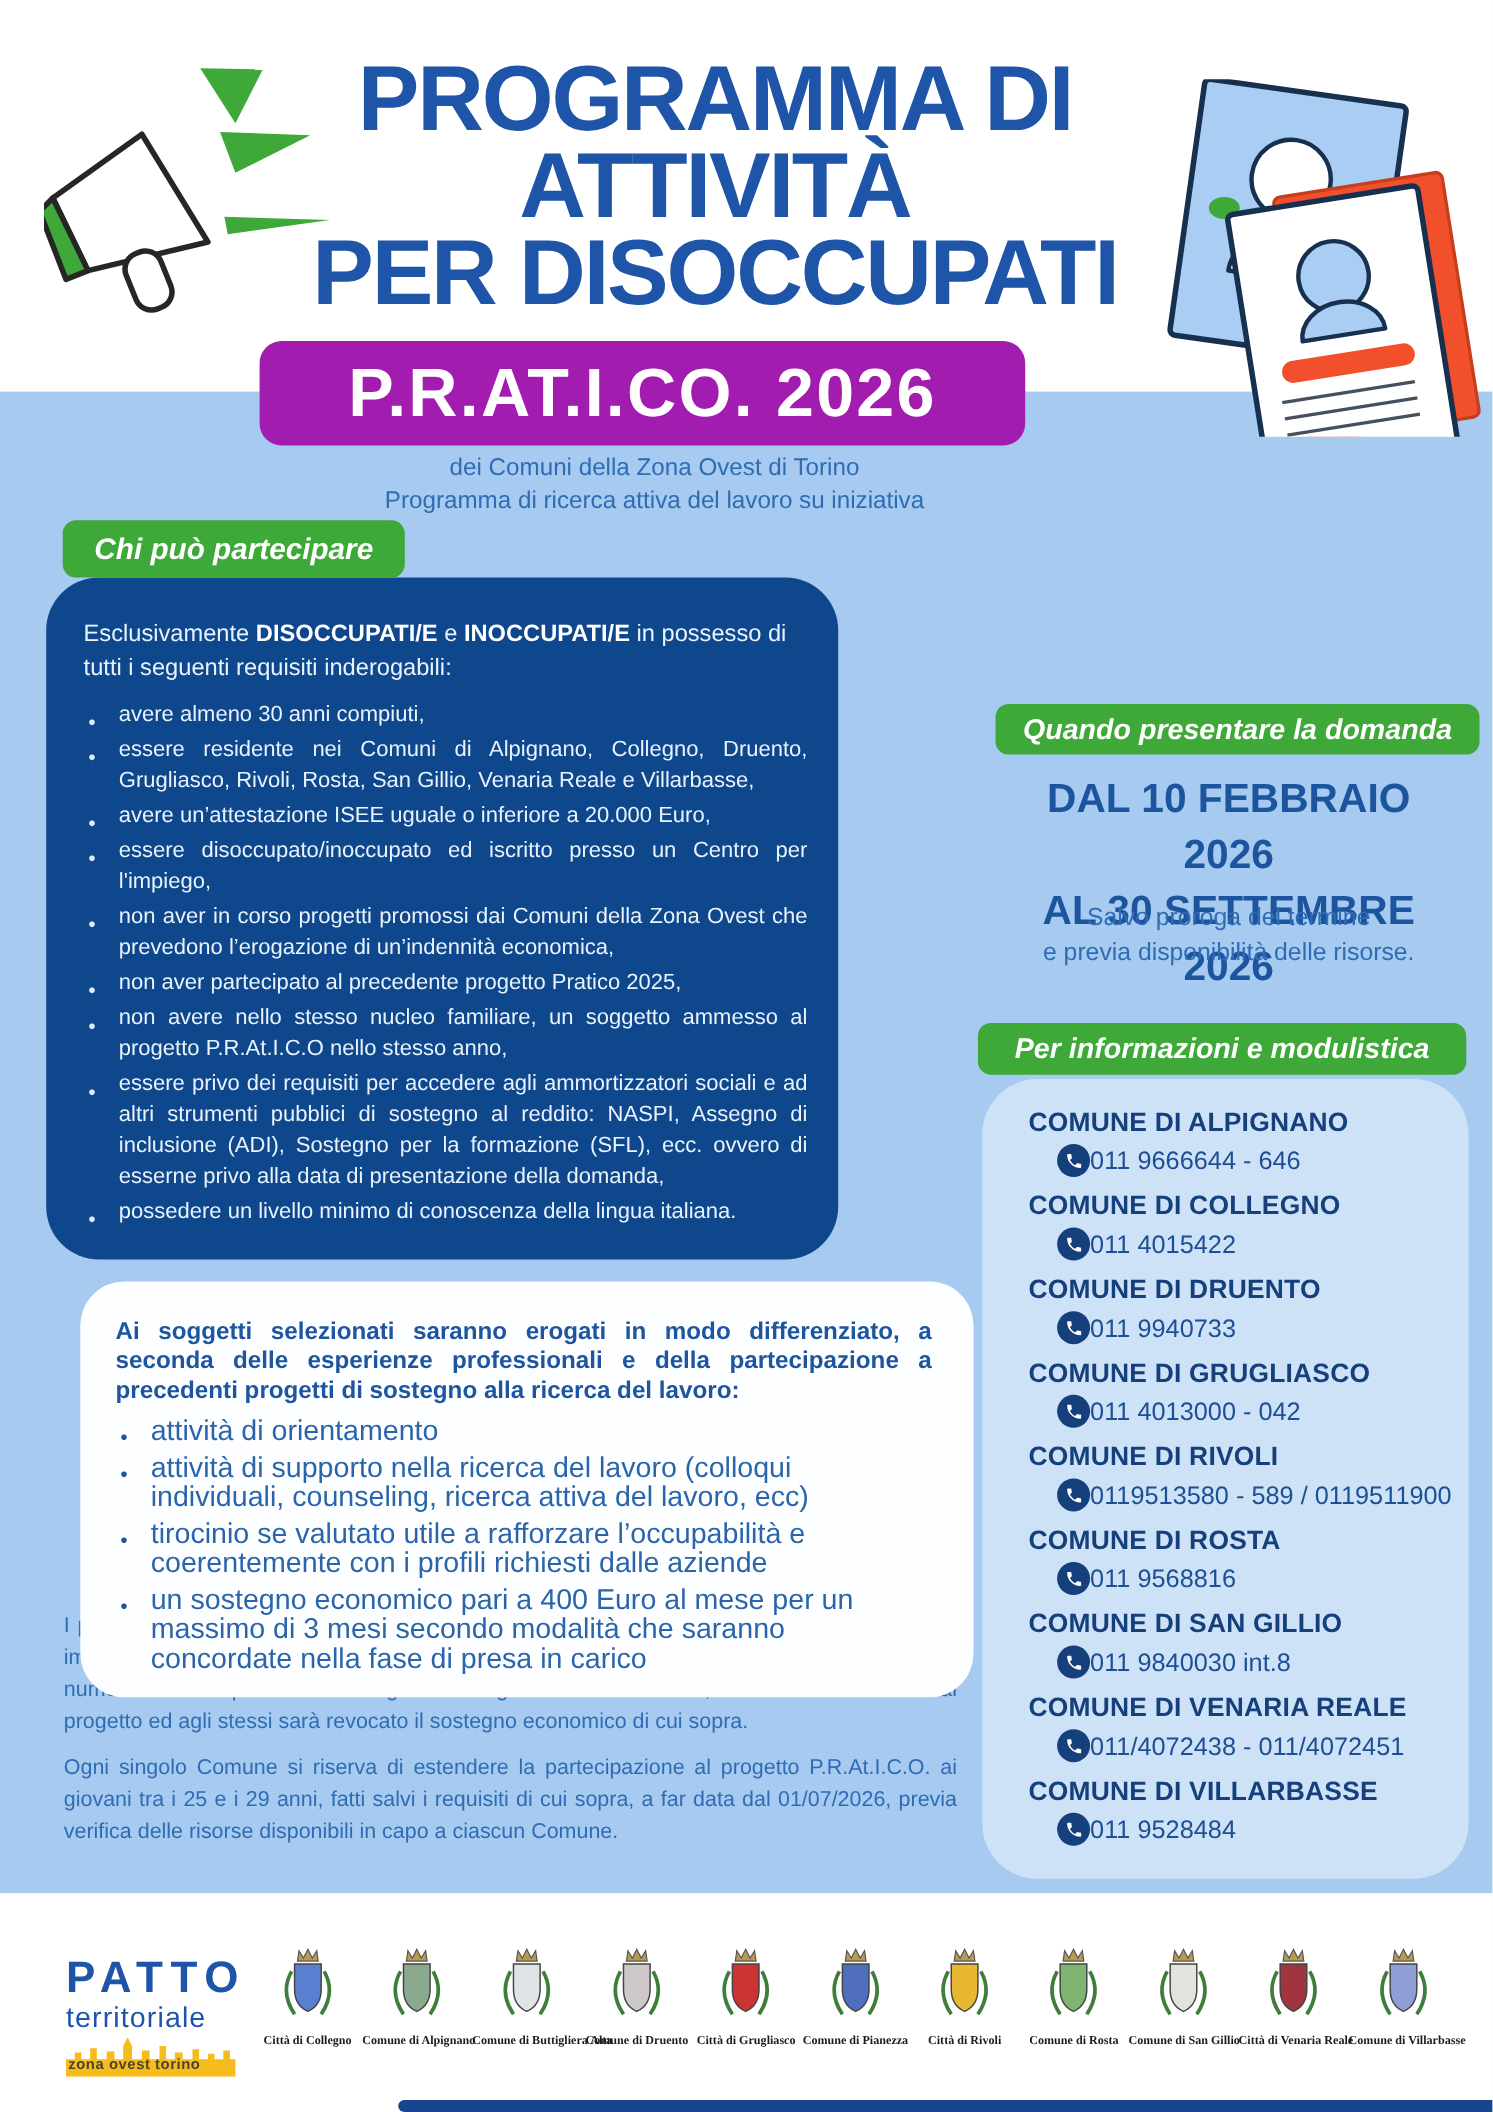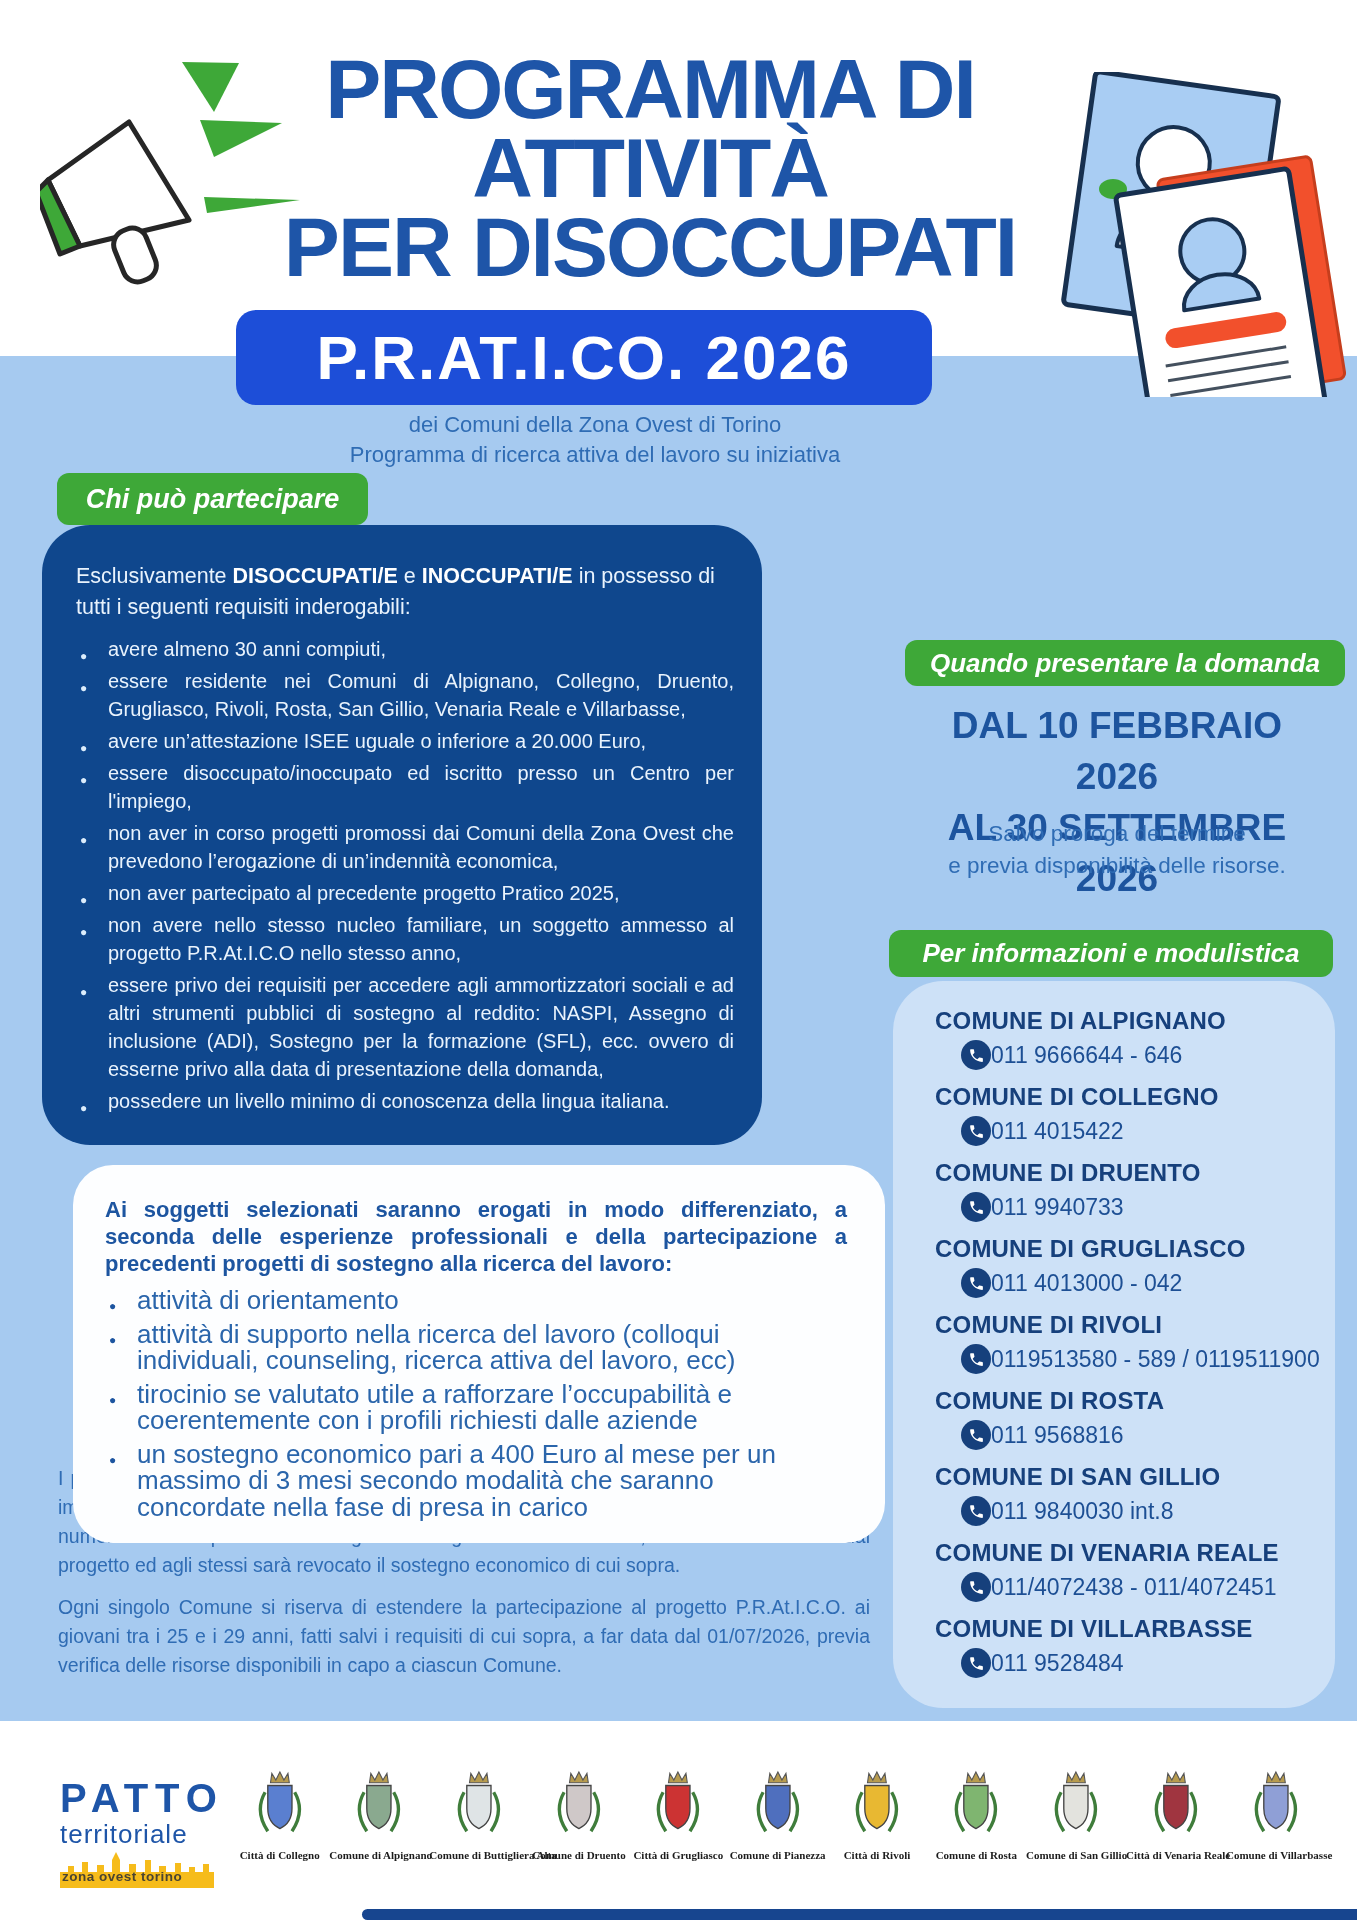--- a/index.html
+++ b/index.html
@@ -3,21 +3,21 @@
 <meta charset="utf-8">
 <style>
   html,body { margin:0; padding:0; background:#fff; }
   .page { position:relative; width:1357px; height:1920px; background:#ffffff; overflow:hidden;
           font-family:"Liberation Sans", sans-serif; }
   .bg-blue { position:absolute; left:0; top:356px; width:1357px; height:1365px; background:#a6caf0; }
 
   
   .title { position:absolute; left:230px; top:50px; width:840px; text-align:center;
            color:#1e55a8; font-weight:700; font-size:84px; line-height:79px; letter-spacing:-2px; }
-  .green-box { position:absolute; left:236px; top:310px; width:696px; height:95px; background:#1d4ed8;
+  .green-box { position:absolute; left:236px; top:310px; width:696px; height:95px; background:#a21caf;
            border-radius:20px; display:flex; align-items:center; justify-content:center;
            color:#fff; font-weight:700; font-size:62px; letter-spacing:2px; }
   .subtitle { position:absolute; left:295px; top:410px; width:600px; text-align:center;
            color:#2f6cb4; font-size:22px; line-height:1.38; }
 
   
   .badge { position:absolute; background:#3ea838; color:#fff; font-weight:700; border-radius:12px;
            display:flex; align-items:center; justify-content:center; z-index:5;font-style:italic; }
   .badge-chi    { left:57px;  top:473px; width:311px; height:52px; font-size:27px; }
   .badge-quando { left:905px; top:640px; width:440px; height:46px; font-size:26px; }

